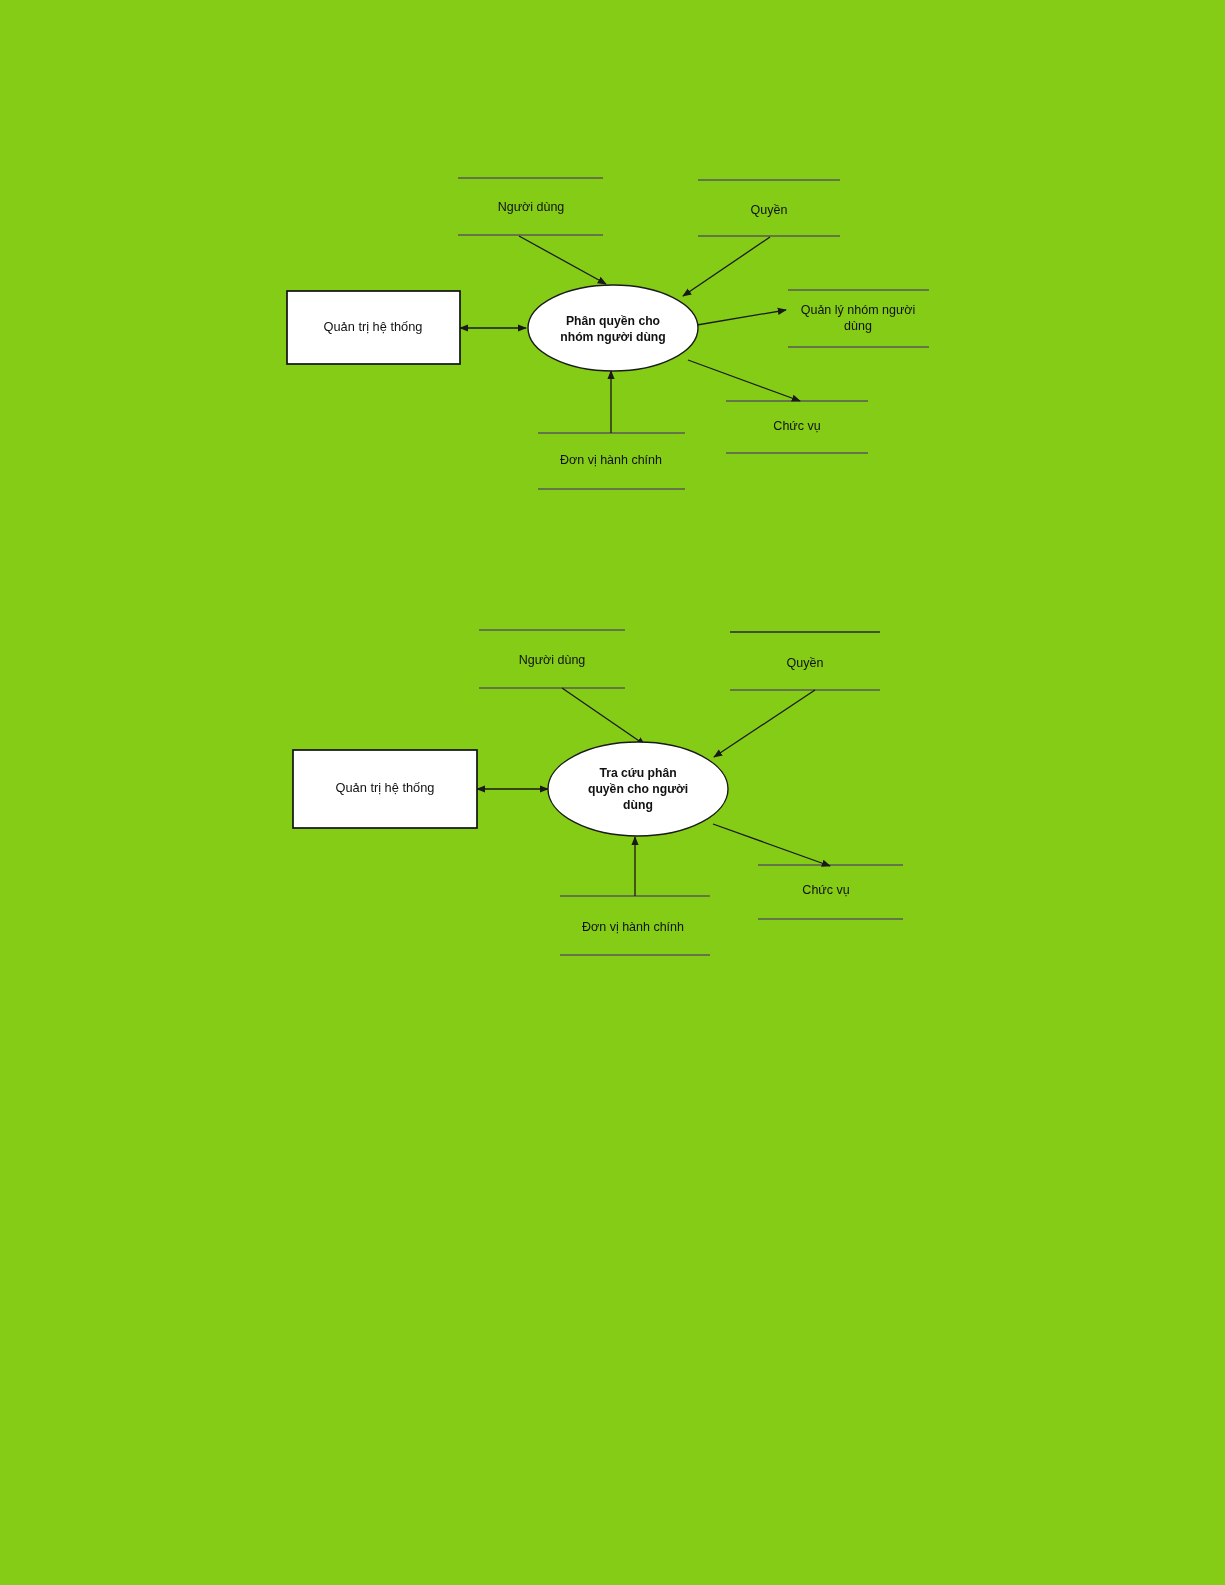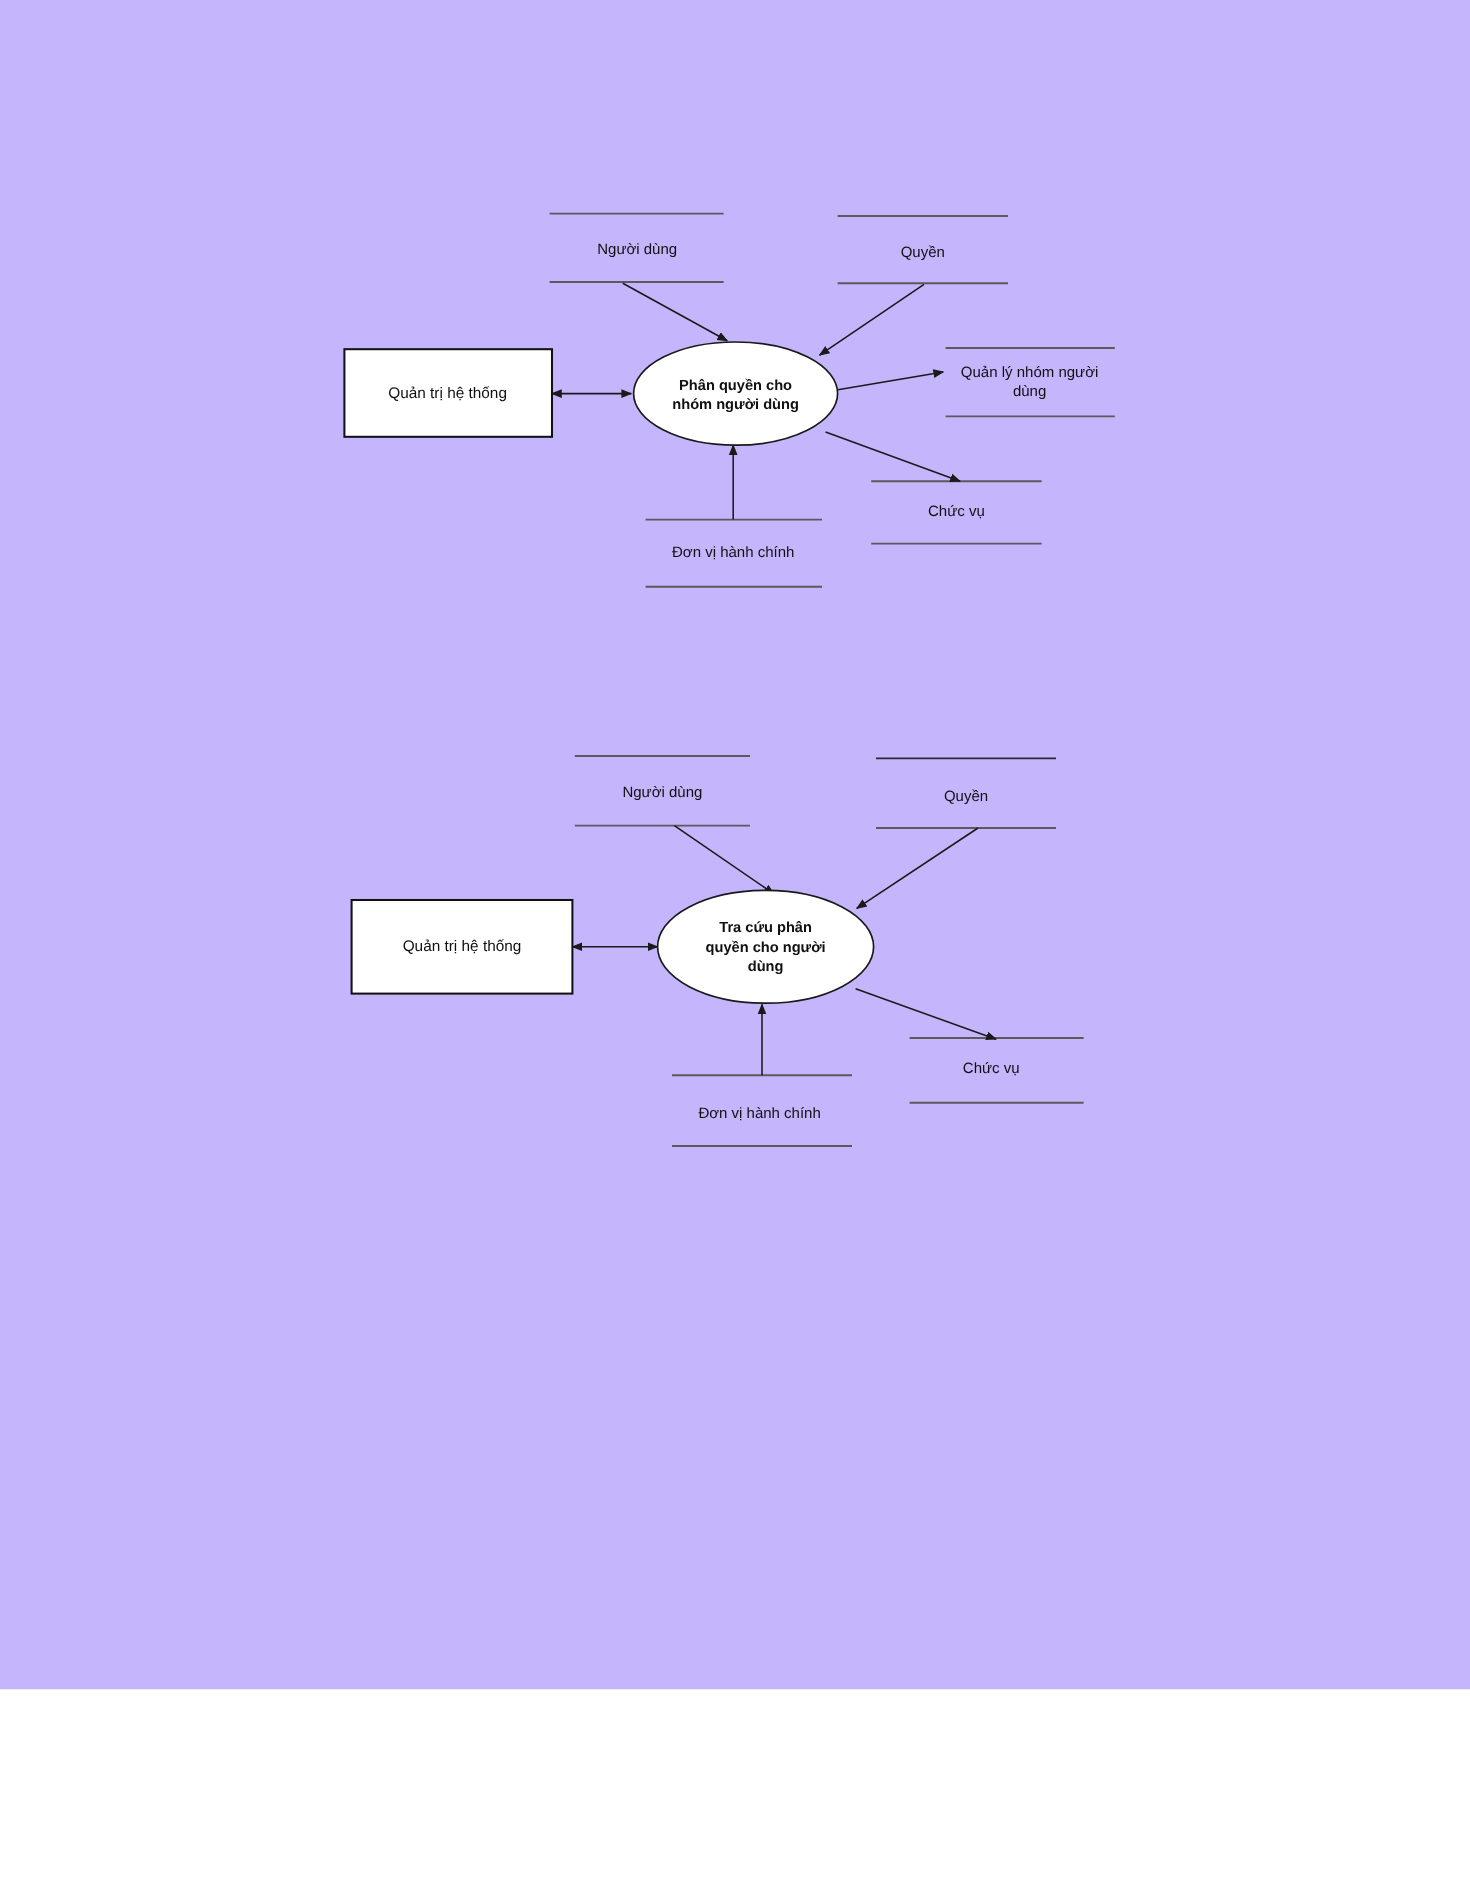--- a/index.html
+++ b/index.html
@@ -8,22 +8,22 @@
     padding: 0;
     background: #ffffff;
   }
   body {
     font-family: "Liberation Sans", sans-serif;
     color: #000000;
   }
   #page {
     position: relative;
     width: 1225px;
-    height: 1408px;
-    background: #c4b5fd;
+    height: 1585px;
+    background: #84cc16;
     overflow: hidden;
   }
   #page svg {
     position: absolute;
     left: 0;
     top: 0;
     width: 1225px;
     height: 1585px;
   }
   .ds-line {

